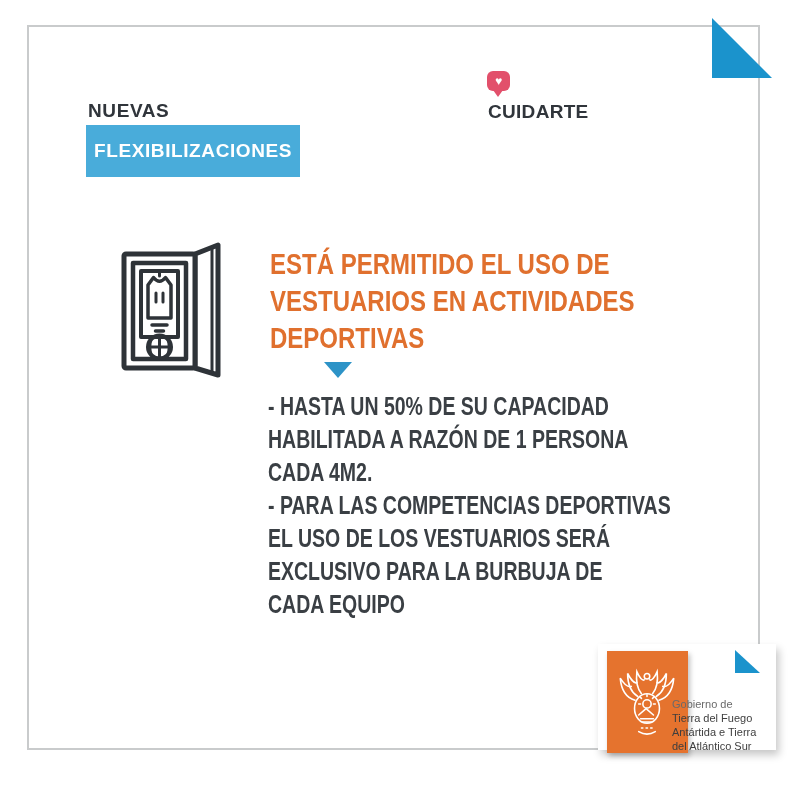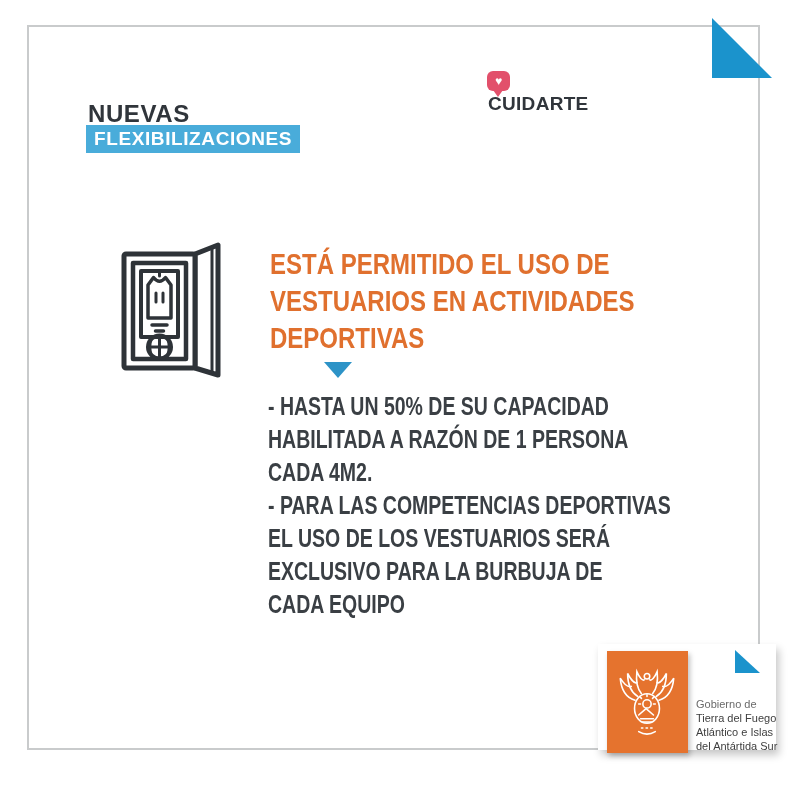--- a/index.html
+++ b/index.html
@@ -20,39 +20,39 @@
     position:relative;width:800px;height:800px;background:#ffffff;overflow:hidden;
     font-family:"Liberation Sans",sans-serif;
   }
   .card{
     position:absolute;left:27px;top:25px;width:733px;height:725px;
     background:#ffffff;border:2px solid var(--card-border);box-sizing:border-box;
   }
   .corner-tri{position:absolute;left:712px;top:18px;width:60px;height:60px;}
   .corner-tri polygon{fill:var(--tri-blue);}
   .badge-line1{
-    position:absolute;left:88px;top:100px;font-size:24px;font-weight:bold;
+    position:absolute;left:88px;top:100px;font-size:19px;font-weight:bold;
     letter-spacing:.6px;color:var(--dark);
   }
   .badge-bar{
     position:absolute;left:86px;top:125px;height:28px;background:var(--bar-blue);
     color:#ffffff;font-size:19px;font-weight:bold;letter-spacing:.6px;
-    line-height:28px;padding:0 8px;
+    line-height:28px;padding:12px 8px;
   }
   .heart-bubble{
     position:absolute;left:487px;top:71px;width:23px;height:20px;
     background:var(--pink);border-radius:6px;text-align:center;
   }
   .heart-bubble .glyph{color:#fff;font-size:12px;line-height:20px;display:block;}
   .heart-tail{
     position:absolute;left:6px;top:19px;width:0;height:0;
     border:5px solid transparent;border-top:7px solid var(--pink);
   }
   .slogan{
-    position:absolute;left:488px;top:92px;font-size:19px;font-weight:bold;
+    position:absolute;left:488px;top:100px;font-size:19px;font-weight:bold;
     letter-spacing:.3px;color:var(--dark);line-height:24px;
   }
   .locker{position:absolute;left:119px;top:241px;width:108px;height:138px;}
   .heading{
     position:absolute;left:270px;top:245px;width:470px;
     font-size:30px;font-weight:bold;line-height:37px;color:var(--heading-orange);
     transform:scaleX(.80);transform-origin:0 0;white-space:nowrap;
   }
   .arrow-down{
     position:absolute;left:324px;top:362px;width:0;height:0;
@@ -70,21 +70,21 @@
   }
   .gov-block{
     position:absolute;left:607px;top:651px;width:81px;height:102px;
     background:var(--block-orange);box-shadow:2px 3px 5px rgba(0,0,0,.25);
   }
   .gov-emblem{position:absolute;left:12px;top:16px;width:56px;height:72px;}
   .gov-emblem *{stroke:#ffffff;fill:none;stroke-width:1.7;stroke-linecap:round;}
   .mini-tri{position:absolute;left:735px;top:650px;width:25px;height:23px;}
   .mini-tri polygon{fill:var(--tri-blue);}
   .gov-text{
-    position:absolute;left:696px;top:697px;font-size:11px;line-height:14px;
+    position:absolute;left:672px;top:697px;font-size:11px;line-height:14px;
     color:var(--gov-dark);
   }
   .gov-text .pre{font-weight:normal;color:var(--gov-gray);}
   .gov-text .bold{font-weight:normal;}
   .lockerart{fill:none;stroke:#2E3338;stroke-linejoin:round;stroke-linecap:round;}
 </style>
 </head>
 <body>
 
 <div id="canvas">
@@ -162,17 +162,17 @@
     </svg>
   </div>
 
   <svg class="mini-tri" viewBox="0 0 25 23" xmlns="http://www.w3.org/2000/svg">
     <polygon points="0,0 0,23 25,23"></polygon>
   </svg>
 
   <div class="gov-text">
     <div class="pre">Gobierno de</div>
     <div class="bold">Tierra del Fuego</div>
-    <div class="bold">Atlántico e Islas</div>
-    <div class="bold">del Antártida Sur</div>
+    <div class="bold">Antártida e Tierra</div>
+    <div class="bold">del Atlántico Sur</div>
   </div>
 
 </div>
 
 </body></html>

